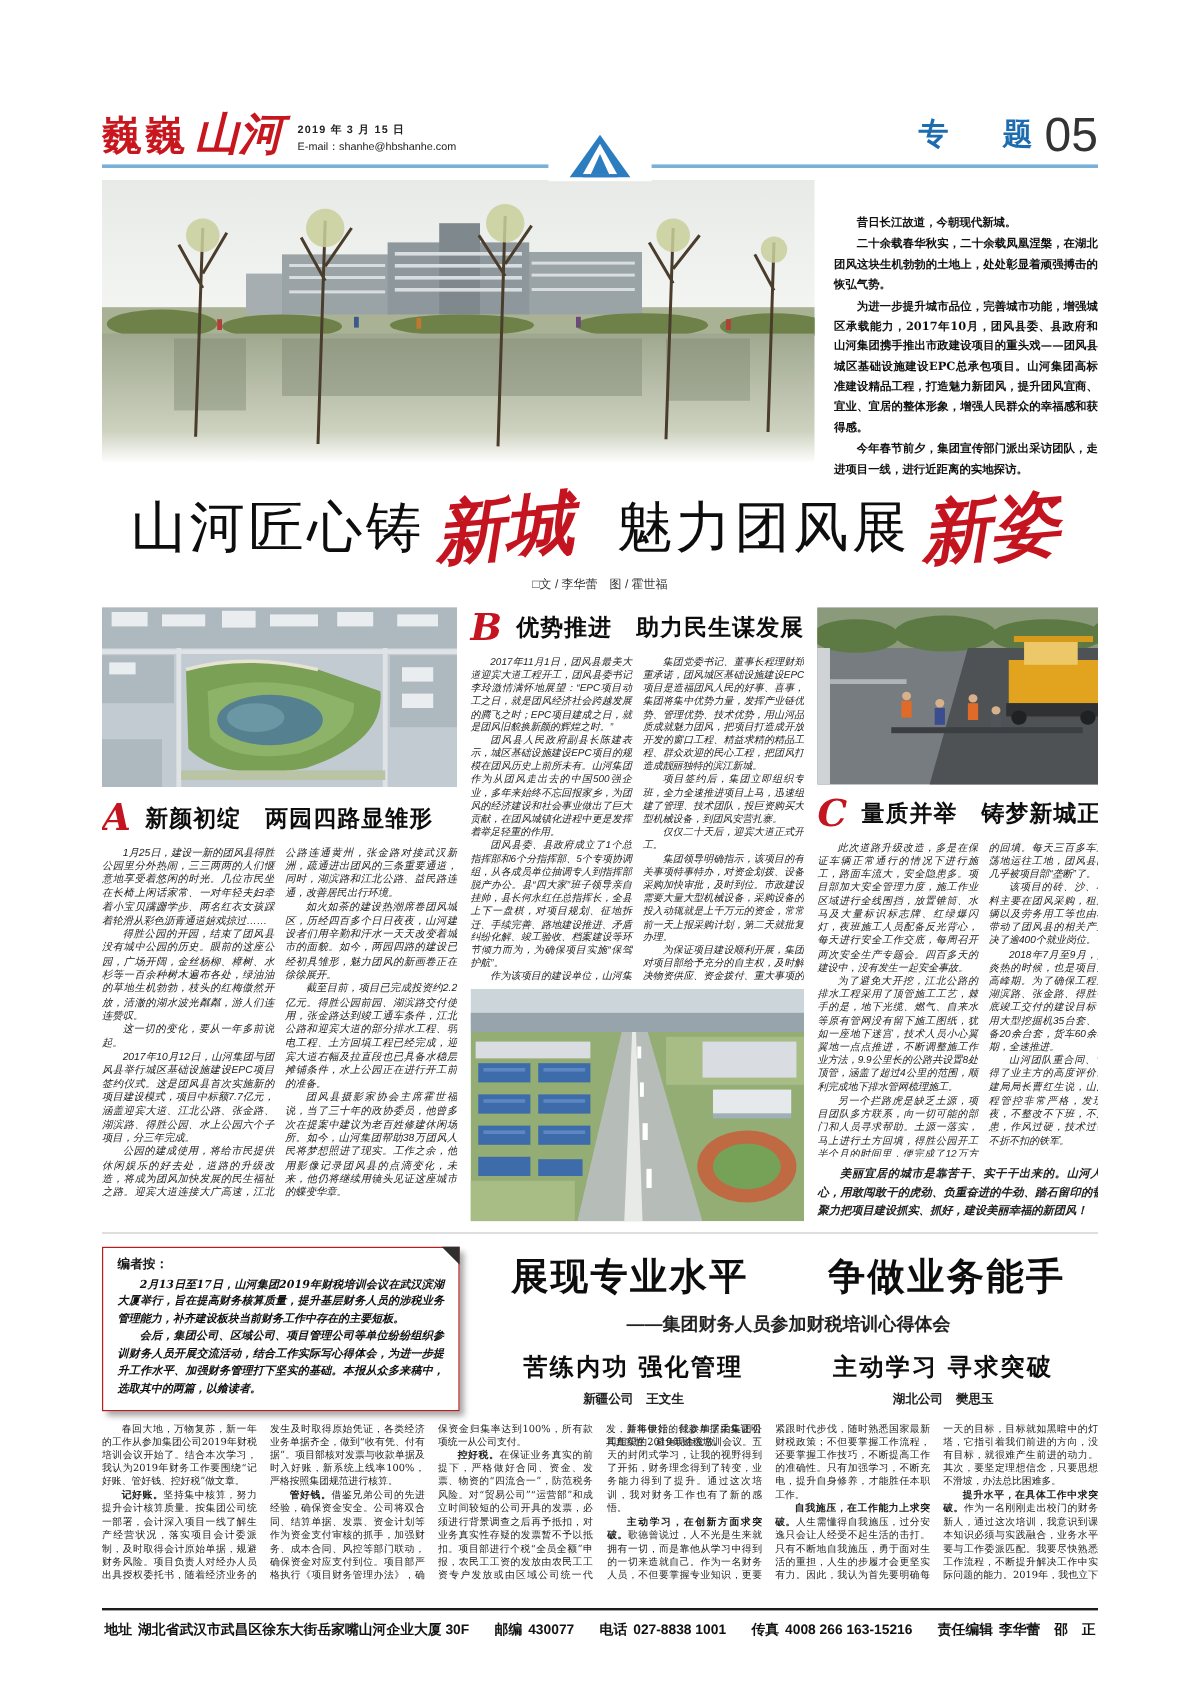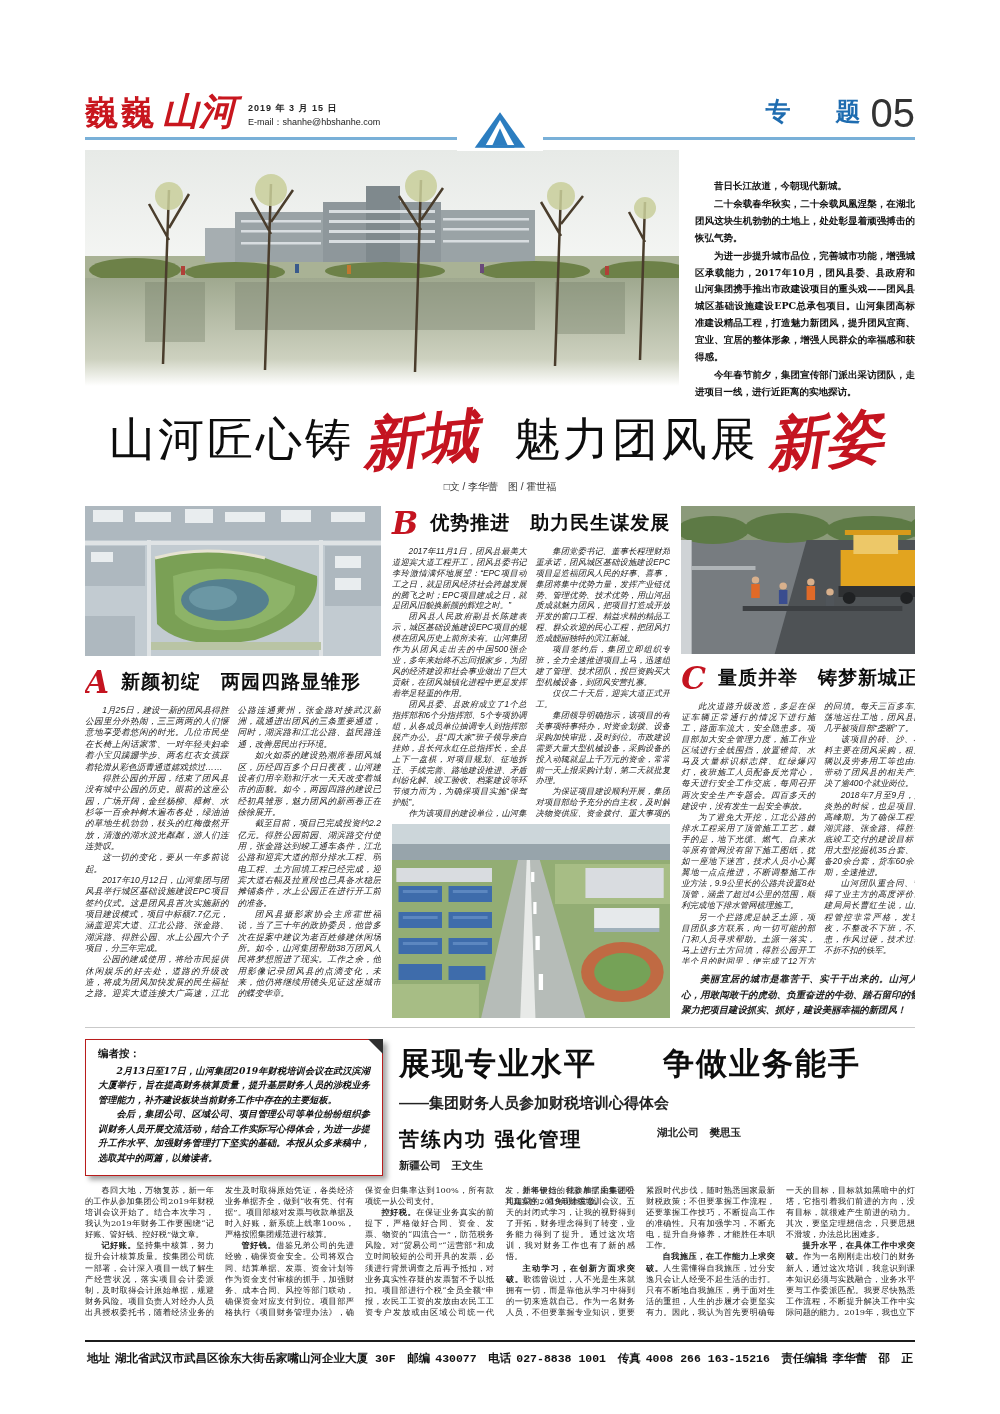--- a/index.html
+++ b/index.html
@@ -53,34 +53,34 @@
   .closing{font-family:"DejaVu Serif",serif;font-style:italic;font-weight:bold;font-size:9.4px;line-height:1.65;color:#222;margin-top:7px;text-indent:2em;text-align:justify;}
 
   
   .bottom-rule{border-top:1px solid #c9c9c9;margin:9px 0 11px;}
   .bottom-top{display:flex;gap:16px;}
   .editor-note{flex:0 0 298px;position:relative;border:1px solid #b91c1c;box-shadow:4px 4px 5px rgba(0,0,0,.35);padding:7px 12px 9px;box-sizing:border-box;background:#fff;}
   .note-corner{position:absolute;top:-1px;right:-1px;width:0;height:0;border-top:15px solid #2f2f2f;border-left:15px solid transparent;}
   .note-label{font-weight:900;font-size:10.5px;margin-bottom:3px;}
   .note-body{font-family:"DejaVu Serif",serif;font-style:italic;font-weight:600;font-size:9.2px;line-height:1.58;color:#111;}
   .note-body p{margin:0;text-indent:2em;text-align:justify;}
-  .bottom-head{flex:1;text-align:left;}
+  .bottom-head{flex:1;text-align:center;}
   .bottom-headline{font-size:31px;font-weight:900;letter-spacing:2px;margin:4px 0 9px;color:#0d0d0d;}
   .bottom-subtitle{font-size:15px;font-weight:700;color:#222;margin-bottom:13px;}
   .titles-row{display:flex;}
   .art-title-block{flex:1;}
   .art-title-block h3{font-size:20px;font-weight:900;margin:0 0 6px;letter-spacing:2px;color:#0d0d0d;}
   .art-byline{font-size:10.5px;font-weight:700;color:#222;}
   .bottom-bodies{display:flex;gap:12px;margin-top:9px;height:142px;overflow:hidden;}
   .art-body{flex:1;column-count:3;column-gap:11px;font-family:"DejaVu Serif",serif;font-size:8.2px;line-height:1.36;text-align:justify;color:#222;}
   .art-body p{margin:0;text-indent:2em;}
   .art-body b{font-family:"Liberation Sans",sans-serif;font-weight:900;}
 
   
-  .page-footer{border-top:2px solid #1c1c1c;margin-top:13px;padding:9px 2px 0;display:flex;justify-content:space-between;font-size:11.5px;font-weight:700;color:#111;white-space:nowrap;font-family:Liberation Mono, monospace;}
+  .page-footer{border-top:2px solid #1c1c1c;margin-top:13px;padding:9px 2px 0;display:flex;justify-content:space-between;font-size:11.5px;font-weight:700;color:#111;white-space:nowrap;}
   .f-item b{font-weight:900;margin-right:5px;}
 </style>
 </head>
 <body>
 
 <div class="page">
 
   <header class="masthead">
     <div class="brand">
       <span class="brand1">巍巍</span><span class="brand2">山河</span>
@@ -365,20 +365,21 @@
     </aside>
     <div class="bottom-head">
       <h1 class="bottom-headline">展现专业水平　　争做业务能手</h1>
       <div class="bottom-subtitle">——集团财务人员参加财税培训心得体会</div>
       <div class="titles-row">
         <div class="art-title-block">
           <h3>苦练内功  强化管理</h3>
           <div class="art-byline">新疆公司　王文生</div>
         </div>
         <div class="art-title-block">
+          <h3>主动学习  寻求突破</h3>
           <div class="art-byline">湖北公司　樊思玉</div>
         </div>
       </div>
     </div>
   </div>
 
   <div class="bottom-bodies">
     <div class="art-body">
         <p>春回大地，万物复苏，新一年的工作从参加集团公司2019年财税培训会议开始了。结合本次学习，我认为2019年财务工作要围绕“记好账、管好钱、控好税”做文章。</p>
         <p><b>记好账。</b>坚持集中核算，努力提升会计核算质量。按集团公司统一部署，会计深入项目一线了解生产经营状况，落实项目会计委派制，及时取得会计原始单据，规避财务风险。项目负责人对经办人员出具授权委托书，随着经济业务的发生及时取得原始凭证，各类经济业务单据齐全，做到“收有凭、付有据”。项目部核对发票与收款单据及时入好账，新系统上线率100%，严格按照集团规范进行核算。</p>

